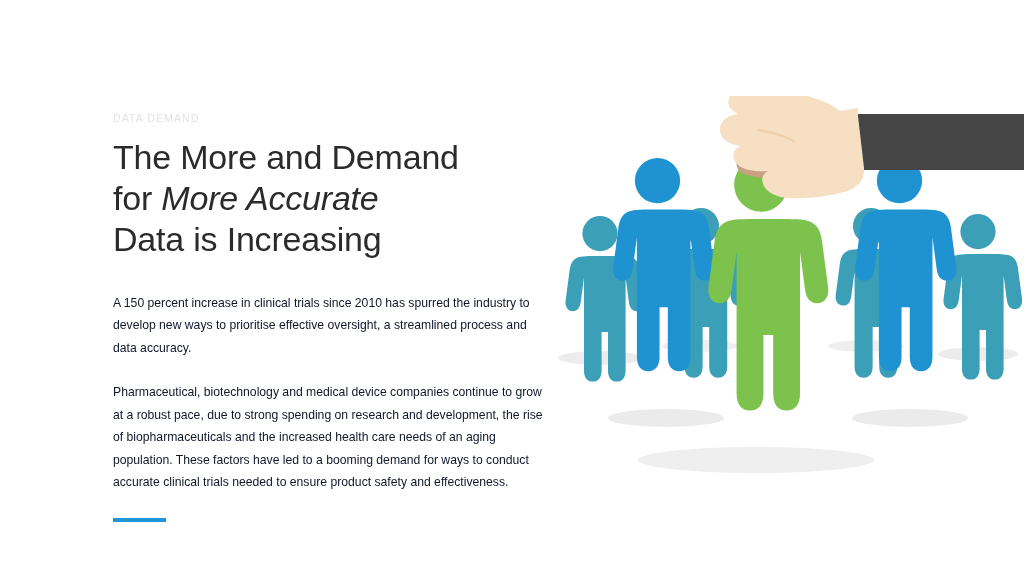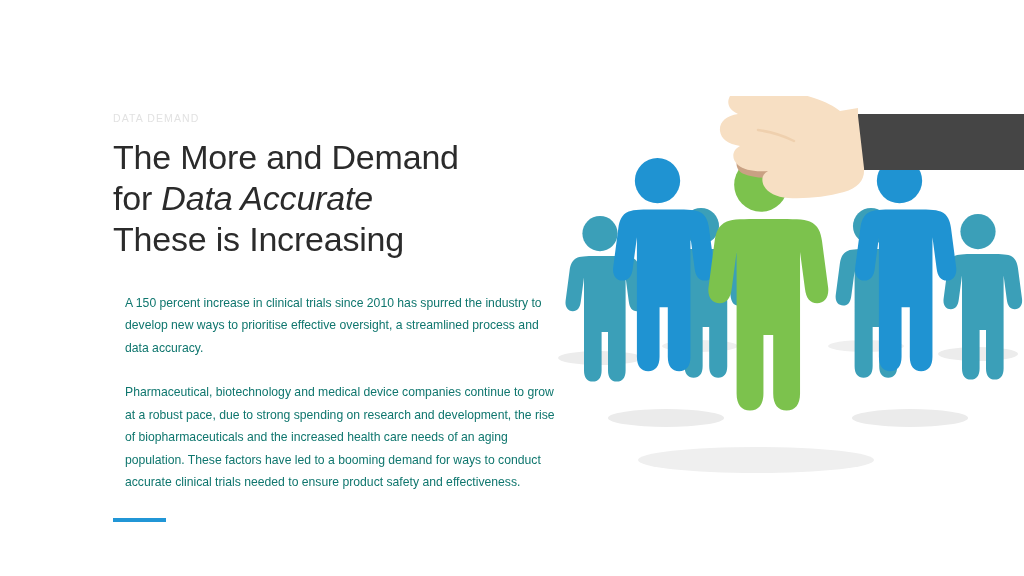--- a/index.html
+++ b/index.html
@@ -42,22 +42,22 @@
     font-size: 34px;
     line-height: 41px;
     font-weight: 400;
     color: #2b2b2b;
     letter-spacing: -0.2px;
   }
   .headline .em {
     font-style: italic;
   }
   .body-copy {
-    margin: 12px;
-    color: #0f766e;
+    margin: 0;
+    color: #0f172a;
     font-size: 12.2px;
     line-height: 22.5px;
     font-weight: 400;
     width: 425px;
   }
   .para-1 { margin-top: 32px; }
   .para-2 { margin-top: 22px; width: 430px; }
 
   .accent-rule {
     position: absolute;
@@ -86,22 +86,22 @@
 <body>
 
 <div class="slide">
 
   <div class="text-col">
 
     <div class="eyebrow">DATA DEMAND</div>
 
     <h1 class="headline">
       <span>The More and Demand</span><br>
-      <span>for </span><span class="em">Data Accurate</span><br>
-      <span>These is Increasing</span>
+      <span>for </span><span class="em">More Accurate</span><br>
+      <span>Data is Increasing</span>
     </h1>
 
     <p class="body-copy para-1">A 150 percent increase in clinical trials since 2010 has spurred the industry to develop new ways to prioritise effective oversight, a streamlined process and data accuracy.</p>
 
     <p class="body-copy para-2">Pharmaceutical, biotechnology and medical device companies continue to grow at a robust pace, due to strong spending on research and development, the rise of biopharmaceuticals and the increased health care needs of an aging population. These factors have led to a booming demand for ways to conduct accurate clinical trials needed to ensure product safety and effectiveness.</p>
 
   </div>
 
   <div class="accent-rule"></div>
 

